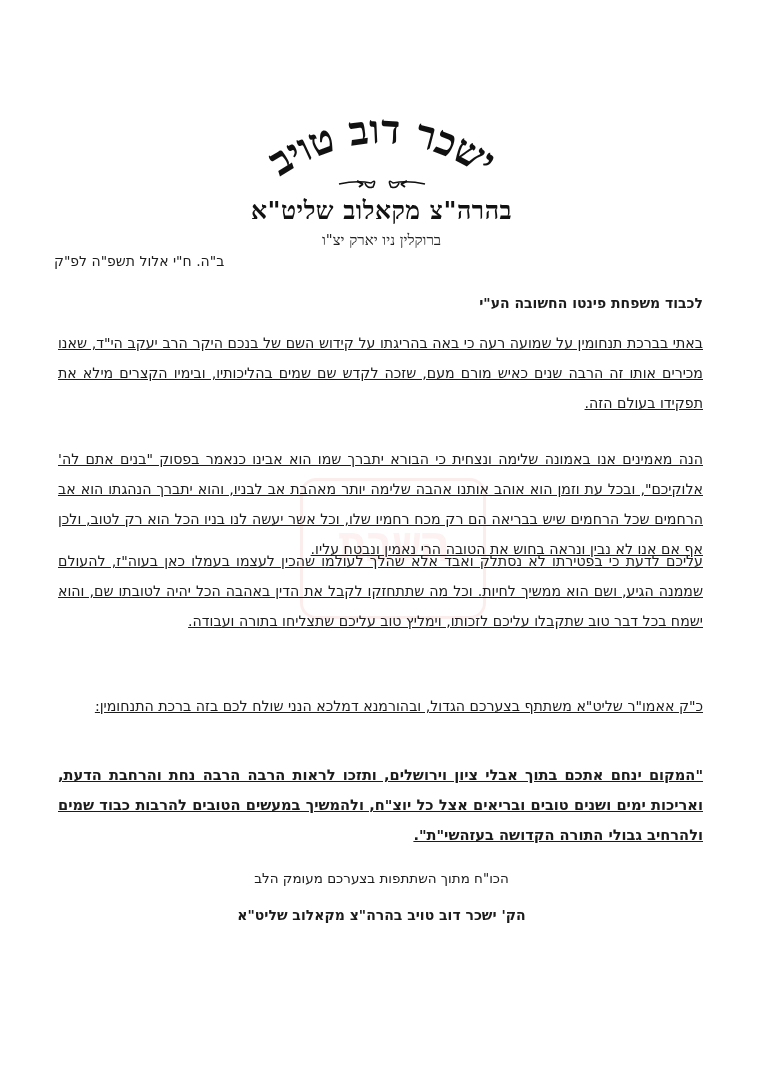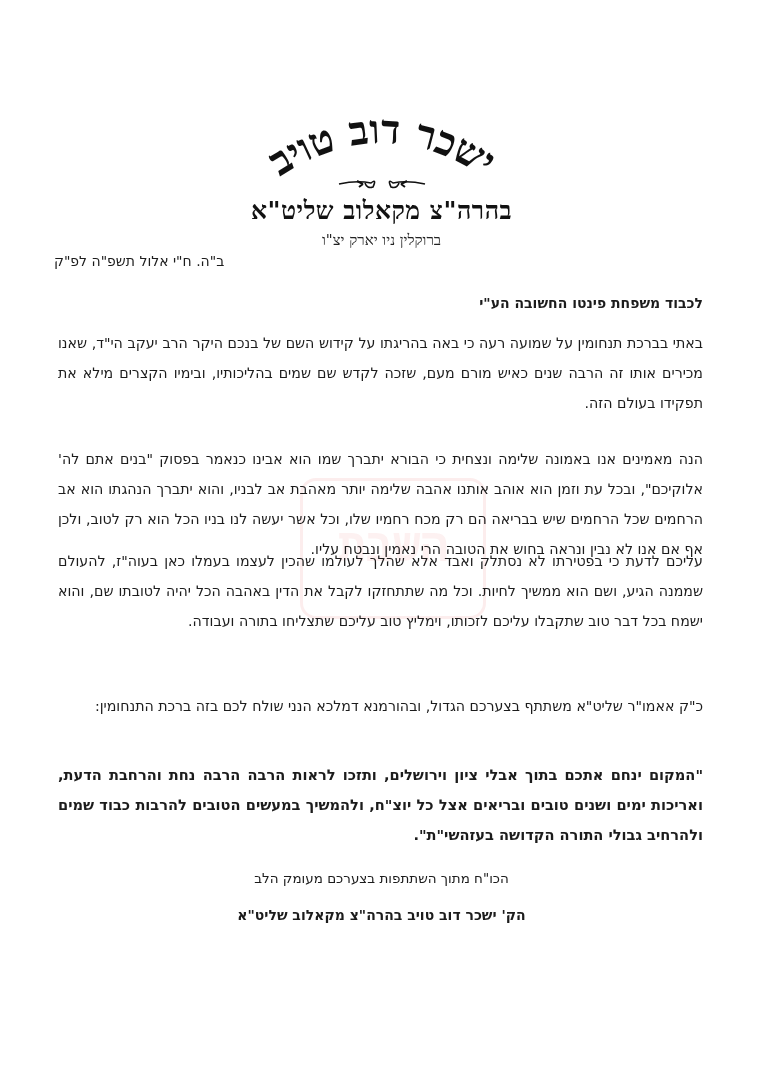--- a/index.html
+++ b/index.html
@@ -28,21 +28,21 @@
       font-size: 15px; margin-top: 6px; color: #222;
     }
     .date {
       position: absolute; top: 253px; left: 54px; font-size: 14px; direction: rtl;
     }
     .address {
       position: absolute; top: 295px; right: 60px; font-size: 14px; font-weight: bold;
     }
     .para {
       position: absolute; right: 60px; width: 645px; font-size: 14.2px; line-height: 30px;
-      text-align: justify; text-align-last: right;
+      text-align: justify; text-align-last: right; text-decoration: underline;
     }
     .p1 { top: 328px; }
     .p2 { top: 444px; }
     .p3 { top: 546px; }
     .p4 { top: 691px; }
     .blessing { top: 760px; font-weight: bold; font-size: 14.6px; }
     .closing {
       position: absolute; top: 870px; left: 0; width: 763px; text-align: center; font-size: 13.5px;
     }
     .signature {

